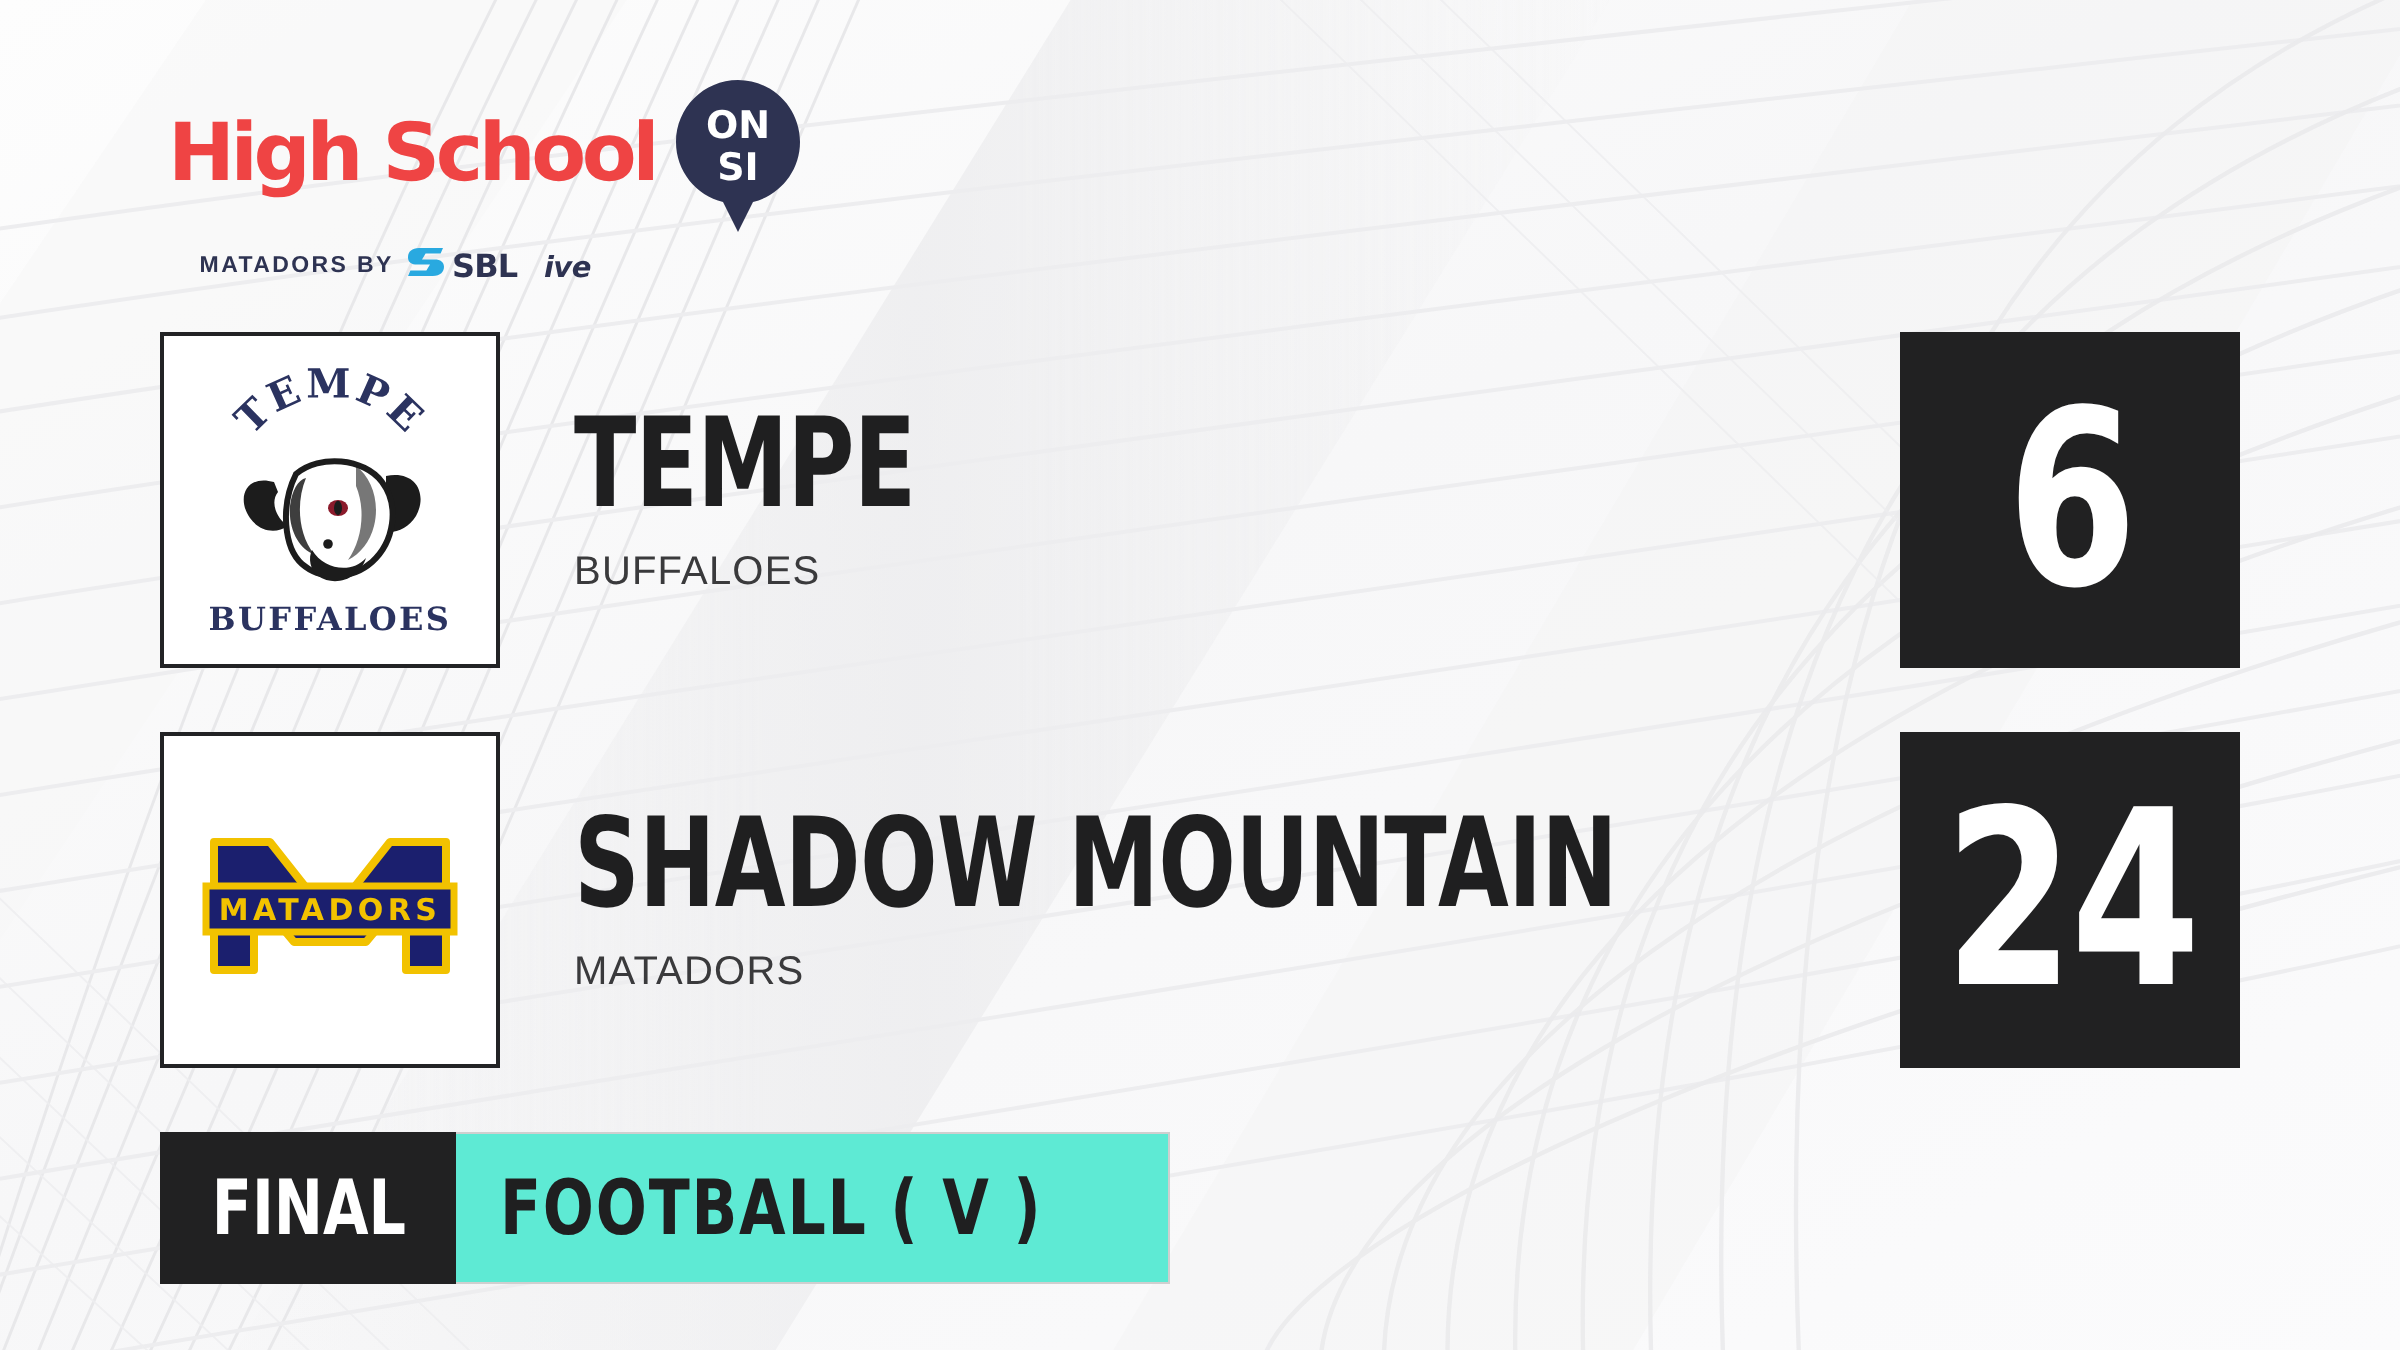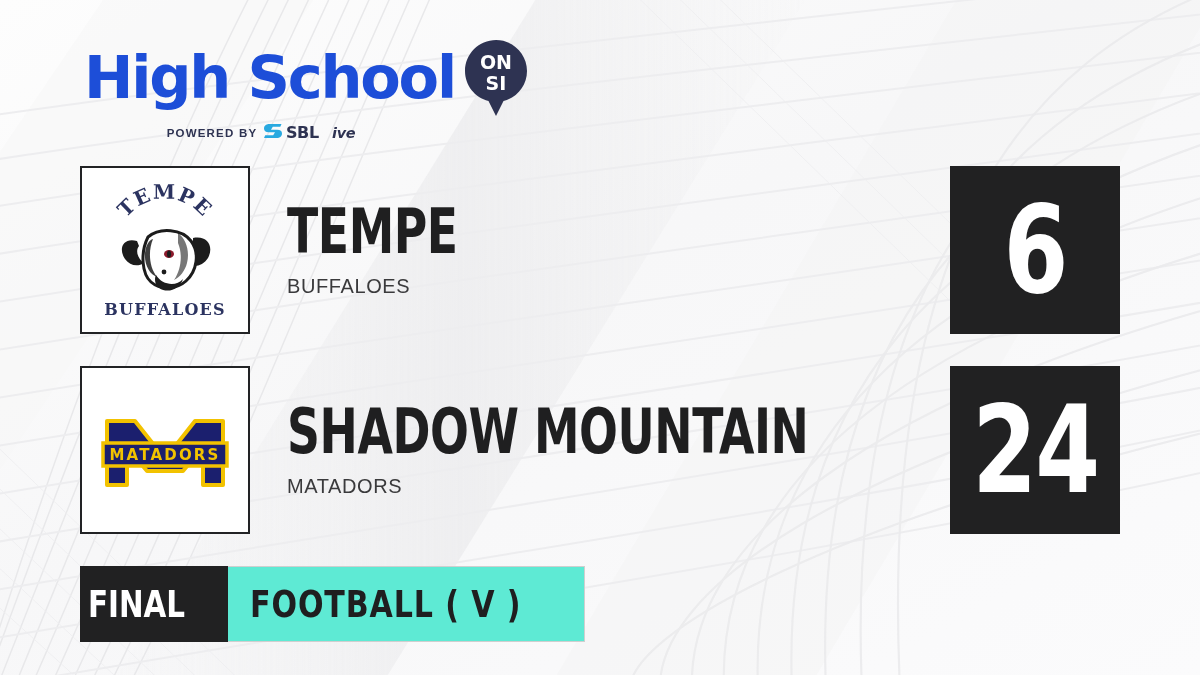--- a/index.html
+++ b/index.html
@@ -16,23 +16,23 @@
 
   
   .stage { position:relative; z-index:2; width:1200px; height:675px; }
 
   
   .brand { position:absolute; left:84px; top:38px; }
   .brand-row { display:flex; align-items:center; gap:10px; }
   .brand-word {
     font-family:"DejaVu Sans", sans-serif;
     font-weight:700;
-    font-size:59px;
+    font-size:40px;
     letter-spacing:-2.2px;
-    color:#1d4ed8;
+    color:#ef4444;
     line-height:1;
     white-space:nowrap;
   }
   .pin { width:62px; height:76px; display:block; margin-top:2px; }
   .powered {
     display:flex; align-items:center; justify-content:center;
     gap:7px; margin-top:7px; padding-right:52px;
   }
   .powered-label {
     font-family:"Liberation Sans", sans-serif;
@@ -94,21 +94,21 @@
     line-height:1;
     color:#ffffff;
     transform:scaleX(0.85);
     letter-spacing:-2px;
   }
 
   
   .status-bar { position:absolute; left:80px; top:566px; height:76px; display:flex; }
   .status-final {
     width:148px; height:76px; background:#212122;
-    display:flex; align-items:center; justify-content:flex-start;
+    display:flex; align-items:center; justify-content:center;
   }
   .status-final span {
     font-family:"DejaVu Sans Condensed","Liberation Sans Narrow","Liberation Sans", sans-serif;
     font-weight:700; font-size:38px; color:#ffffff;
     transform:scaleX(0.86); letter-spacing:0px;
   }
   .status-sport {
     height:76px; background:#5eead4;
     border:1.5px solid #cfcfcf; border-left:none;
     display:flex; align-items:center;
@@ -212,21 +212,21 @@
       <div class="brand-word">High School</div>
 
       <svg class="pin" viewBox="0 0 62 76">
         <path d="M31 0 C13.9 0 0 13.9 0 31 C0 45.5 10 57.7 23.5 61 L31 76 L38.5 61 C52 57.7 62 45.5 62 31 C62 13.9 48.1 0 31 0 Z" fill="#2e3352"></path>
         <text x="31" y="29" text-anchor="middle" font-family="DejaVu Sans, sans-serif" font-size="19" font-weight="700" fill="#ffffff" letter-spacing="0">ON</text>
         <text x="31" y="50" text-anchor="middle" font-family="DejaVu Sans, sans-serif" font-size="19" font-weight="700" fill="#ffffff" letter-spacing="0">SI</text>
       </svg>
     </div>
 
     <div class="powered">
-      <span class="powered-label">POWERED BY</span>
+      <span class="powered-label">MATADORS BY</span>
 
       <svg class="sblive" viewBox="0 0 128 19">
 
         <path d="M17.5 1 L5.5 1 C1.6 1 0 3.2 0 5.6 C0 8 1.6 9.3 4.6 9.3 L11 9.3 L9.2 12.2 L1.2 12.2 L0 15 L12.4 15 C16.3 15 18 12.8 18 10.4 C18 8 16.3 6.7 13.3 6.7 L7 6.7 L8.8 3.8 L16.3 3.8 Z" fill="#29a9e0"></path>
 
         <text x="22" y="15.4" font-family="DejaVu Sans, sans-serif" font-size="16" font-weight="700" fill="#2e3352" letter-spacing="-0.4">SBL</text>
 
         <text x="68" y="15.4" font-family="DejaVu Sans, sans-serif" font-size="14.5" font-weight="700" font-style="italic" fill="#2e3352" letter-spacing="-0.3">ive</text>
       </svg>
     </div>

